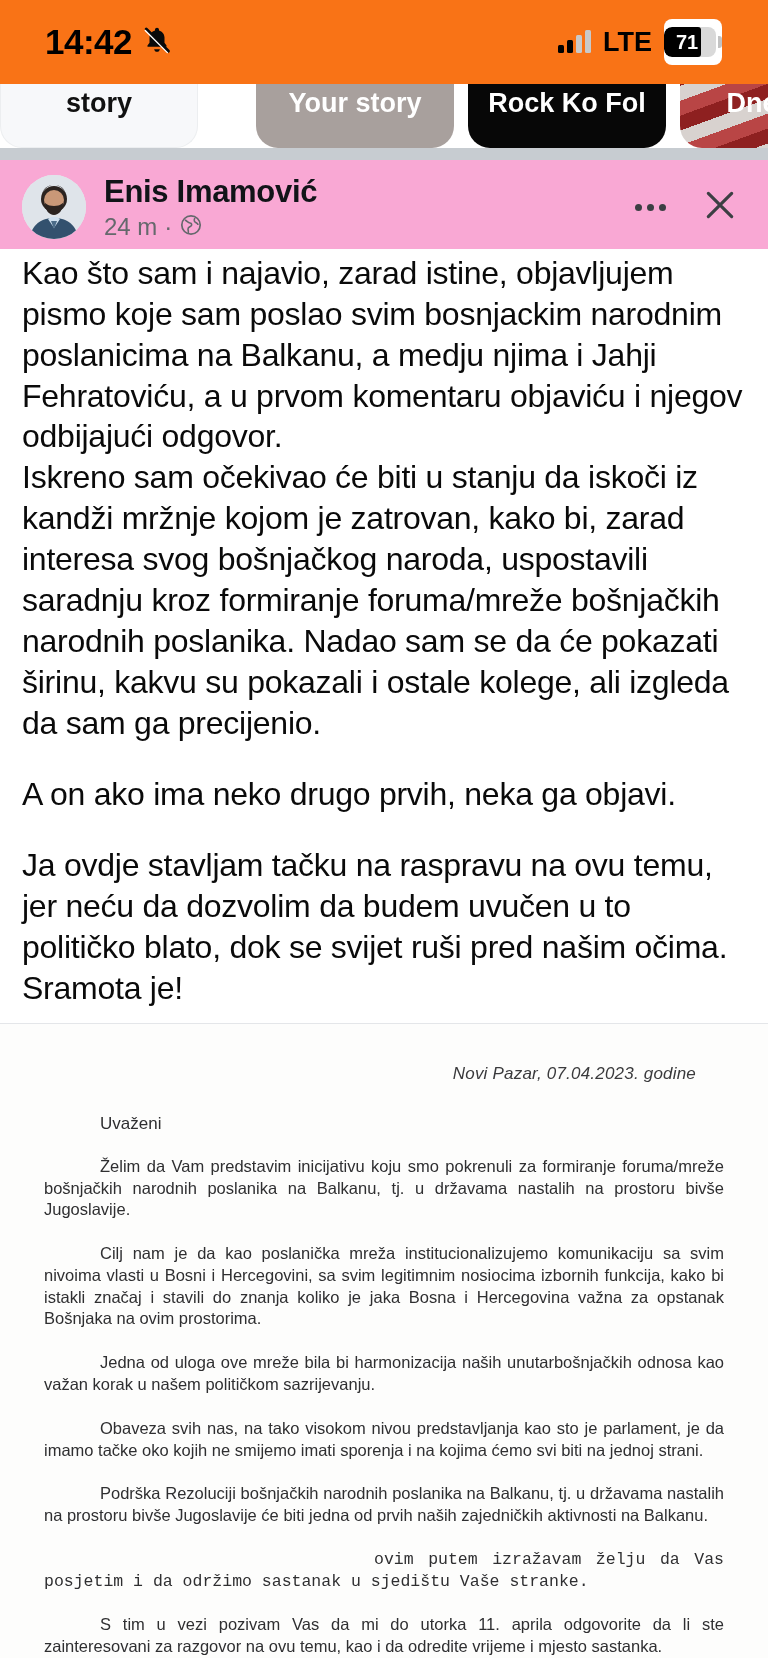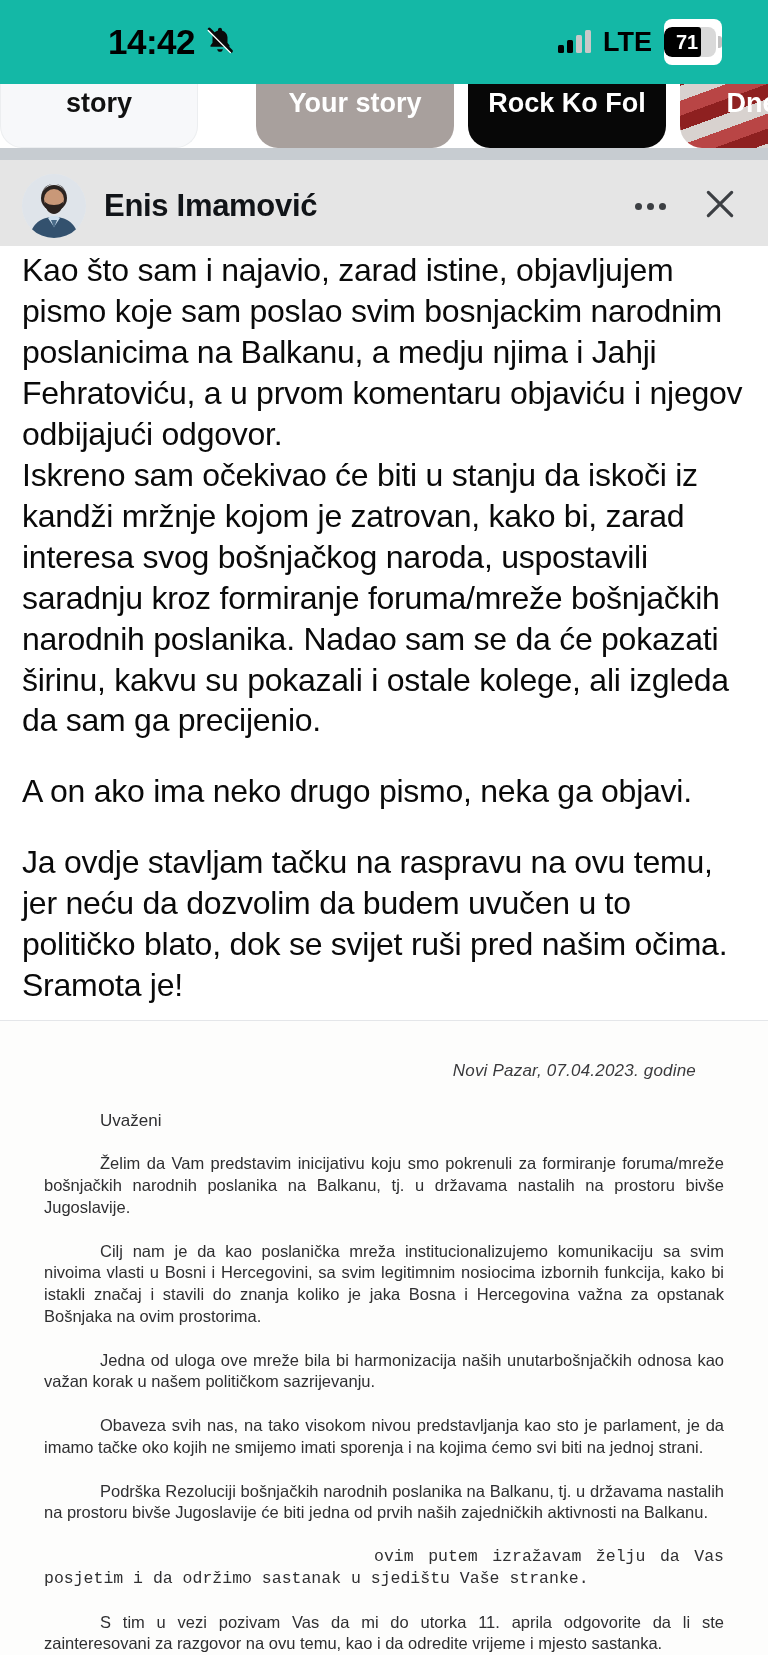--- a/index.html
+++ b/index.html
@@ -17,22 +17,22 @@
     background: #ffffff;
     overflow: hidden;
   }
 
   
   .status-bar {
     height: 84px;
     display: flex;
     align-items: center;
     justify-content: space-between;
-    padding: 0 46px 0 108px;
-    background: #14b8a6;
+    padding: 0 46px 0 45px;
+    background: #f97316;
   }
   .status-left {
     display: flex;
     align-items: center;
     gap: 10px;
   }
   .status-time {
     font-size: 35px;
     font-weight: bold;
     letter-spacing: -0.5px;
@@ -159,21 +159,21 @@
   .strip-divider {
     height: 12px;
     background: #c7ccd1;
   }
 
   
   .post-header {
     display: flex;
     align-items: center;
     padding: 14px 22px 8px 22px;
-    background: #e5e5e5;
+    background: #f9a8d4;
   }
   .avatar {
     width: 64px;
     height: 64px;
     border-radius: 50%;
     flex: 0 0 auto;
     overflow: hidden;
     background: #e7ebef;
     position: relative;
   }
@@ -339,39 +339,50 @@
         <circle cx="32" cy="25" r="10" fill="#c99878"></circle>
         <path d="M20 22a12 12 0 0 1 24 0c0-8-5-12-12-12s-12 4-12 12z" fill="#1d1714"></path>
         <path d="M23 28c0 7 4 12 9 12s9-5 9-12c0-1-1 3-9 3s-9-4-9-3z" fill="#2b2320"></path>
         <path d="M8 64c1-14 11-21 24-21s23 7 24 21z" fill="#33516e"></path>
         <path d="M26 44l6 9 6-9 -3-2h-6z" fill="#cfe0ef"></path>
         <path d="M29 46l3 8 3-8z" fill="#4a6b88"></path>
       </svg>
     </div>
     <div class="author-block">
       <div class="author-name">Enis Imamović</div>
+      <div class="meta-row">
+        <span class="meta-time">24 m</span>
+        <span class="meta-dot">·</span>
+        <span class="globe-icon">
+          <svg width="24" height="24" viewBox="0 0 24 24">
+            <circle cx="12" cy="12" r="9.2" fill="none" stroke="#65686c" stroke-width="1.7"></circle>
+            <path d="M6 7c2 1 3 3 5 3s2 2 1 3-3 1-3 3 1 3 0 4" fill="none" stroke="#65686c" stroke-width="1.6"></path>
+            <path d="M16 5c-1 1-1 3 0 4s3 1 3 3" fill="none" stroke="#65686c" stroke-width="1.6"></path>
+          </svg>
+        </span>
+      </div>
     </div>
     <div class="header-actions">
       <span class="dots-icon">
         <span></span>
           <span></span>
           <span></span>
       </span>
       <span class="close-icon">
         <svg width="40" height="40" viewBox="0 0 24 24">
           <path d="M5 5 L19 19 M19 5 L5 19" stroke="#3c3f43" stroke-width="1.9" stroke-linecap="round"></path>
         </svg>
       </span>
     </div>
   </div>
 
   <div class="post-text">
     <p>Kao što sam i najavio, zarad istine, objavljujem pismo koje sam poslao svim bosnjackim narodnim poslanicima na Balkanu, a medju njima i Jahji Fehratoviću, a u prvom komentaru objaviću i njegov odbijajući odgovor.</p>
     <p>Iskreno sam očekivao će biti u stanju da iskoči iz kandži mržnje kojom je zatrovan, kako bi, zarad interesa svog bošnjačkog naroda, uspostavili saradnju kroz formiranje foruma/mreže bošnjačkih narodnih poslanika. Nadao sam se da će pokazati širinu, kakvu su pokazali i ostale kolege, ali izgleda da sam ga precijenio.</p>
-    <p class="gap">A on ako ima neko drugo pismo, neka ga objavi.</p>
+    <p class="gap">A on ako ima neko drugo prvih, neka ga objavi.</p>
     <p class="gap">Ja ovdje stavljam tačku na raspravu na ovu temu, jer neću da dozvolim da budem uvučen u to političko blato, dok se svijet ruši pred našim očima. Sramota je!</p>
   </div>
 
   <div class="letter-wrap">
     <div class="letter">
       <div class="letter-date">Novi Pazar, 07.04.2023. godine</div>
       <div class="letter-salutation">Uvaženi</div>
 
       <p class="para">Želim da Vam predstavim inicijativu koju smo pokrenuli za formiranje foruma/mreže bošnjačkih narodnih poslanika na Balkanu, tj. u državama nastalih na prostoru bivše Jugoslavije.</p>
       <p class="para">Cilj nam je da kao poslanička mreža institucionalizujemo komunikaciju sa svim nivoima vlasti u Bosni i Hercegovini, sa svim legitimnim nosiocima izbornih funkcija, kako bi istakli značaj i stavili do znanja koliko je jaka Bosna i Hercegovina važna za opstanak Bošnjaka na ovim prostorima.</p>

